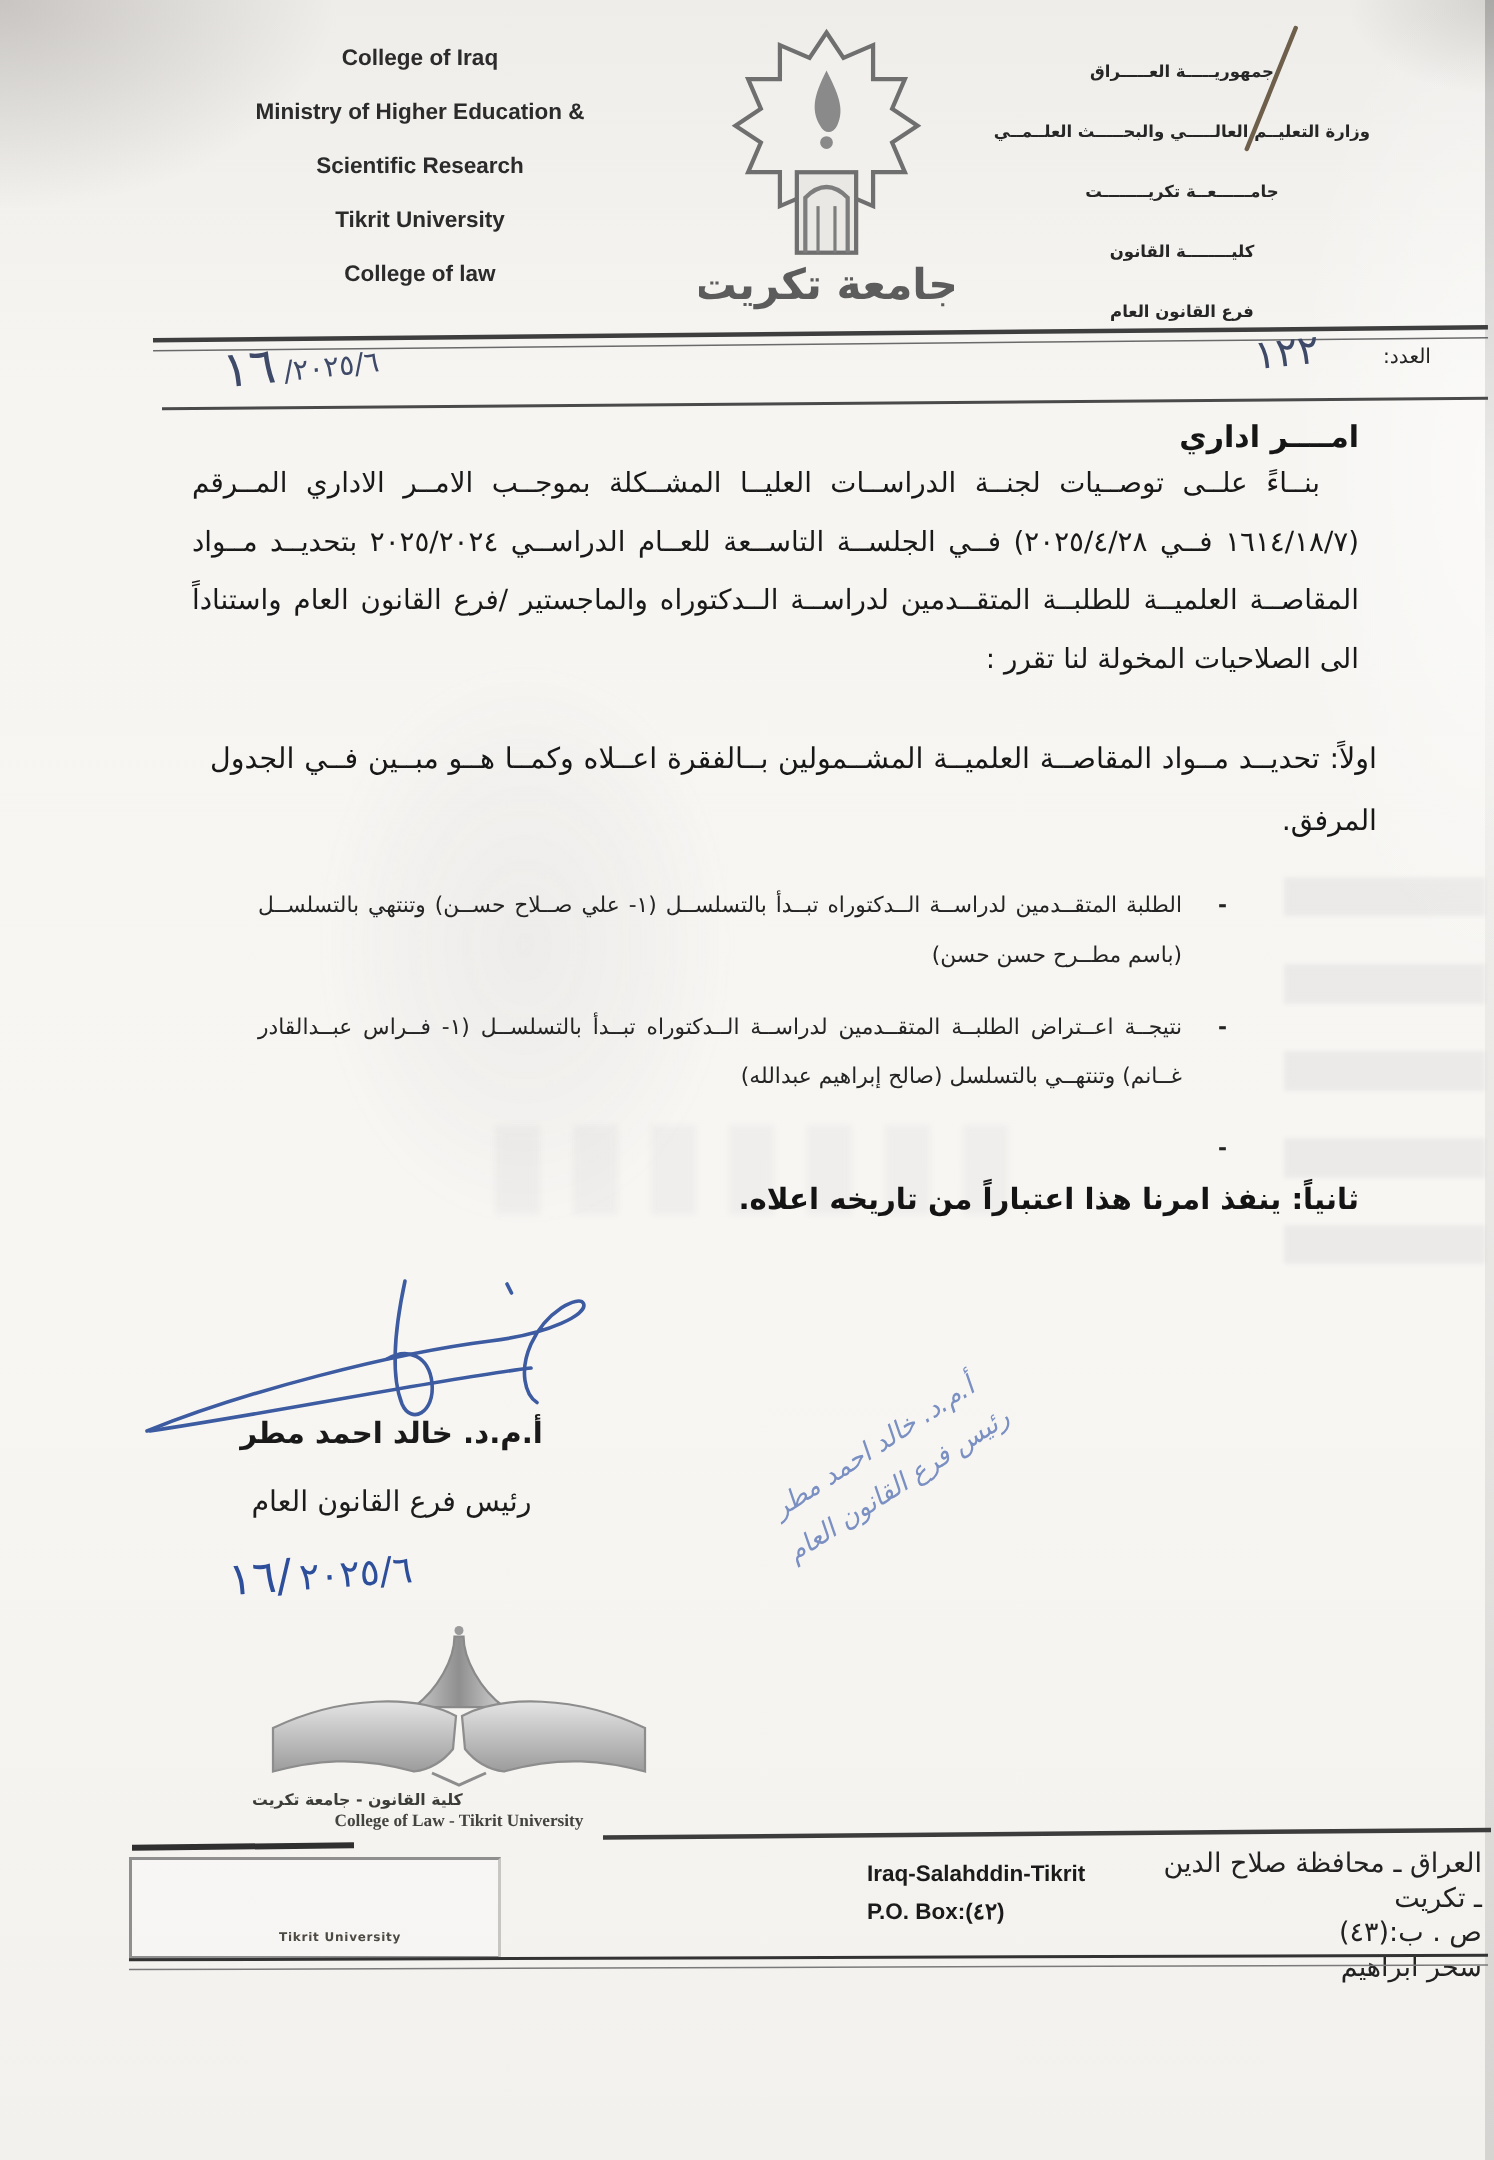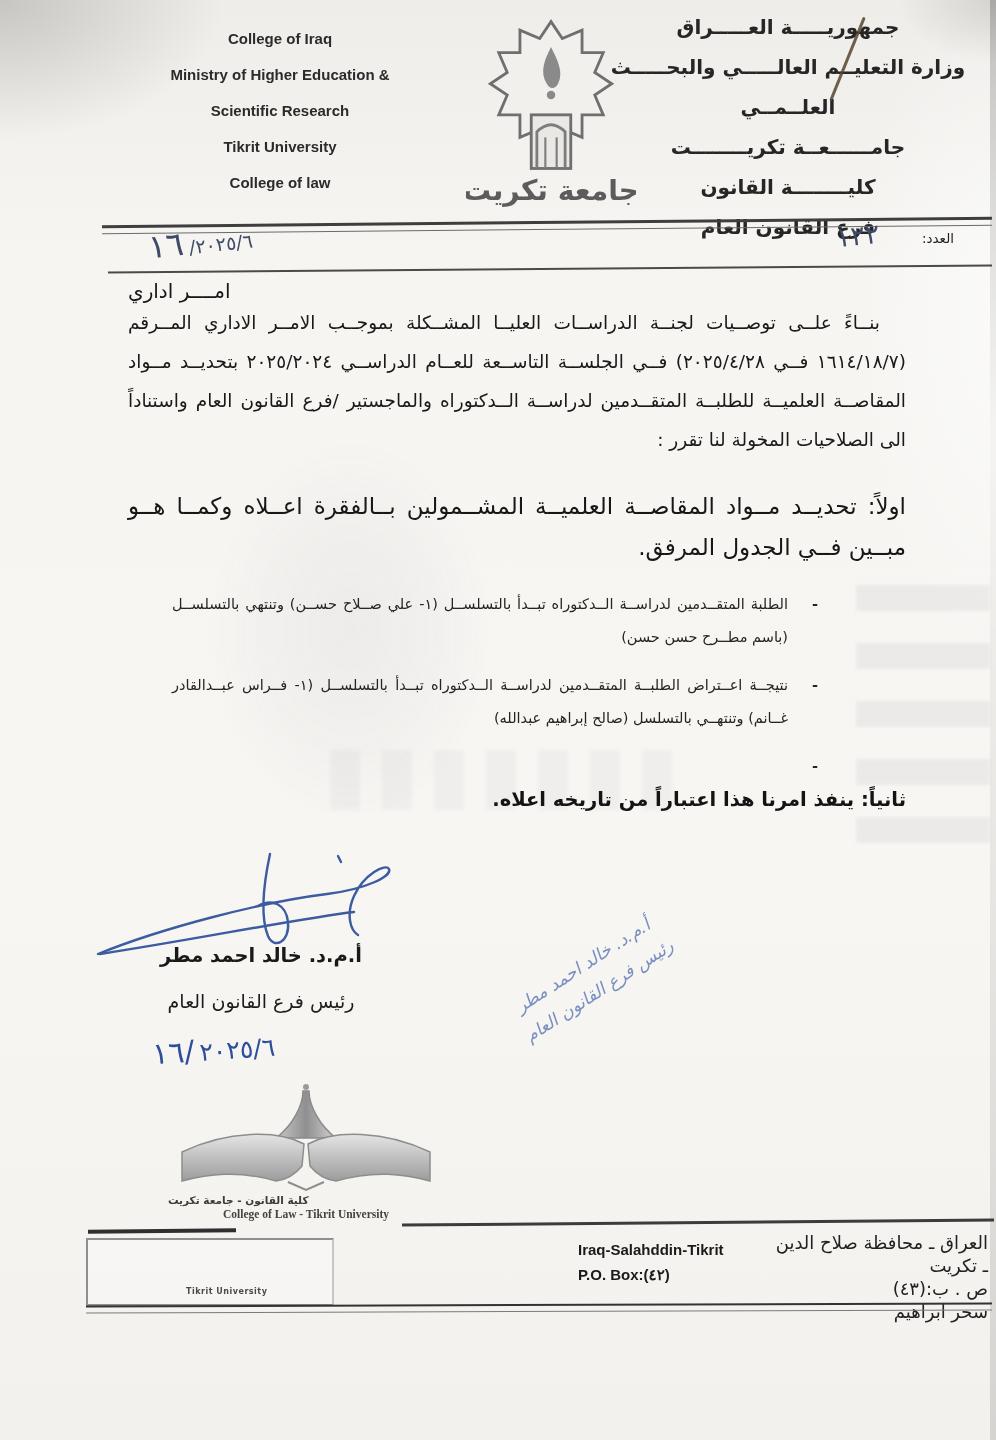--- a/index.html
+++ b/index.html
@@ -10,42 +10,42 @@
       radial-gradient(140px 90px at 100% 0px, rgba(70,65,60,.16), rgba(70,65,60,0) 70%),
       radial-gradient(200px 500px at 100% 22%, rgba(255,255,255,.5), rgba(255,255,255,0) 70%),
       linear-gradient(180deg,#efedea 0%,#f6f5f2 18%,#f7f6f3 62%,#f3f1ee 100%);
     font-family:"DejaVu Sans",sans-serif;color:#1e1e1e;
   }
   .abs{position:absolute;}
   
   .hdr-en{left:128px;top:30px;width:304px;text-align:center;
     font-family:"Liberation Sans",sans-serif;font-weight:bold;font-size:15px;color:#2b2b2b;}
   .hdr-en div{margin-bottom:19px;}
-  .hdr-ar{left:610px;top:7px;width:356px;text-align:center;direction:rtl;
-    font-size:20px;font-weight:bold;color:#262626;line-height:40px;}
+  .hdr-ar{left:610px;top:28px;width:356px;text-align:center;direction:rtl;
+    font-size:11px;font-weight:bold;color:#262626;line-height:40px;}
   .penstroke{left:846px;top:14px;width:3px;height:90px;background:#57452f;
     transform:rotate(22deg);border-radius:2px;opacity:.85;}
   
   .rule1{left:102px;top:221px;width:890px;height:5px;border-top:3px solid #3e3e3e;
     border-bottom:1px solid #6a6a6a;transform:rotate(-0.55deg);}
   .rule2{left:108px;top:268px;width:884px;height:0;border-top:2px solid #4a4a4a;
     transform:rotate(-0.45deg);}
   .ref-label{right:42px;top:230px;font-size:13.5px;font-weight:normal;direction:rtl;color:#222;}
   .hand{font-family:"DejaVu Sans",sans-serif;color:#3e4a68;}
   .ref-num{left:836px;top:220px;font-size:27px;letter-spacing:6px;transform:rotate(-6deg);}
   .ref-date{left:148px;top:222px;transform:rotate(-6deg);direction:ltr;white-space:nowrap;}
   .ref-date .sm{font-size:19px;letter-spacing:1px;}
   .ref-date .lg{font-size:33px;letter-spacing:2px;}
   
-  .title{left:128px;top:279px;width:778px;text-align:left;direction:rtl;
-    font-size:20px;font-weight:normal;color:#161616;}
+  .title{left:128px;top:279px;width:778px;text-align:right;direction:rtl;
+    font-size:20px;font-weight:bold;color:#161616;}
   .intro{left:128px;top:303px;width:778px;direction:rtl;text-align:justify;
     font-size:18.5px;line-height:39px;color:#191919;text-indent:26px;}
-  .first-item{left:128px;top:486px;width:778px;direction:rtl;text-align:justify;
-    font-size:23px;line-height:41px;color:#171717;}
+  .first-item{left:140px;top:486px;width:778px;direction:rtl;text-align:justify;
+    font-size:19px;line-height:41px;color:#171717;}
   .bullets{left:172px;top:588px;width:652px;direction:rtl;font-size:14.5px;
     line-height:33px;color:#242424;text-align:justify;}
   .bullet{position:relative;padding-right:36px;margin-bottom:15px;}
   .bullet .dash{position:absolute;right:6px;top:0;font-weight:bold;}
   .second-item{left:128px;top:788px;width:778px;direction:rtl;text-align:right;
     font-size:19.5px;font-weight:bold;color:#141414;}
   
   .sig-svg{left:92px;top:842px;}
   .sig-name{left:106px;top:944px;width:310px;text-align:center;direction:rtl;
     font-size:19.5px;font-weight:bold;color:#191919;}

